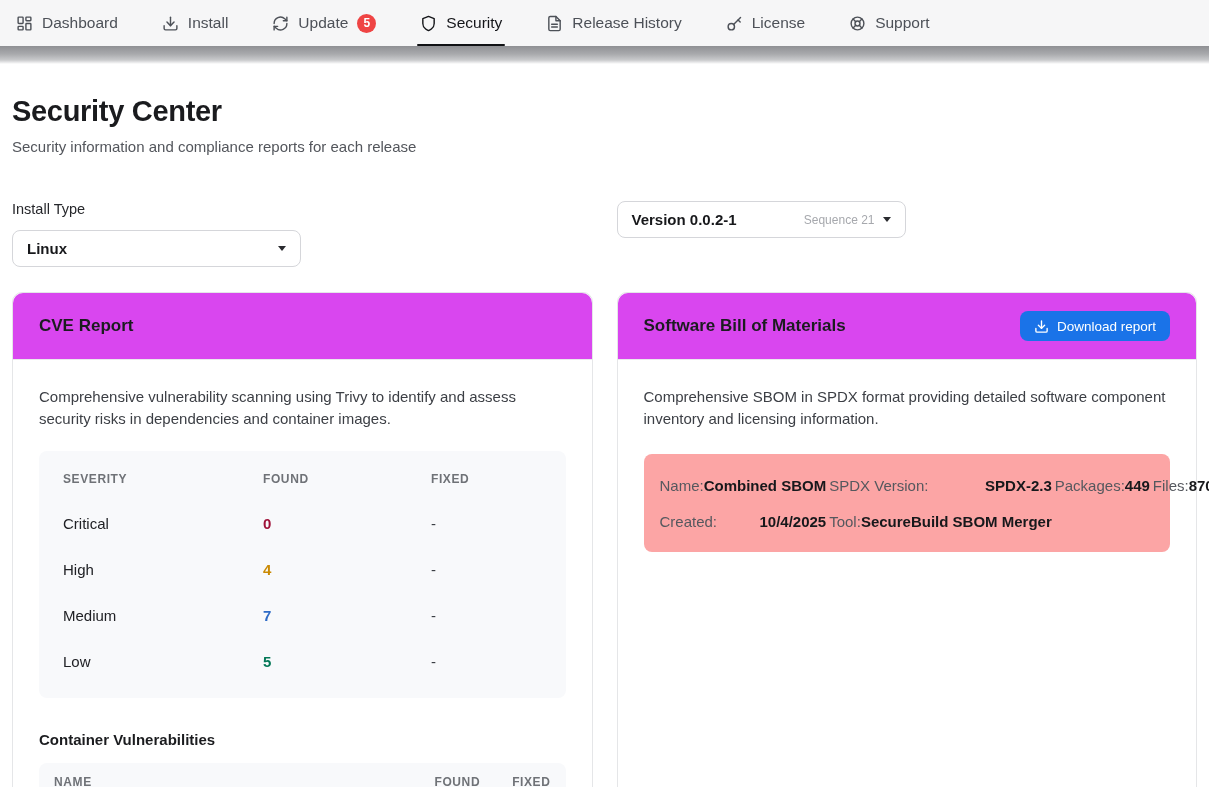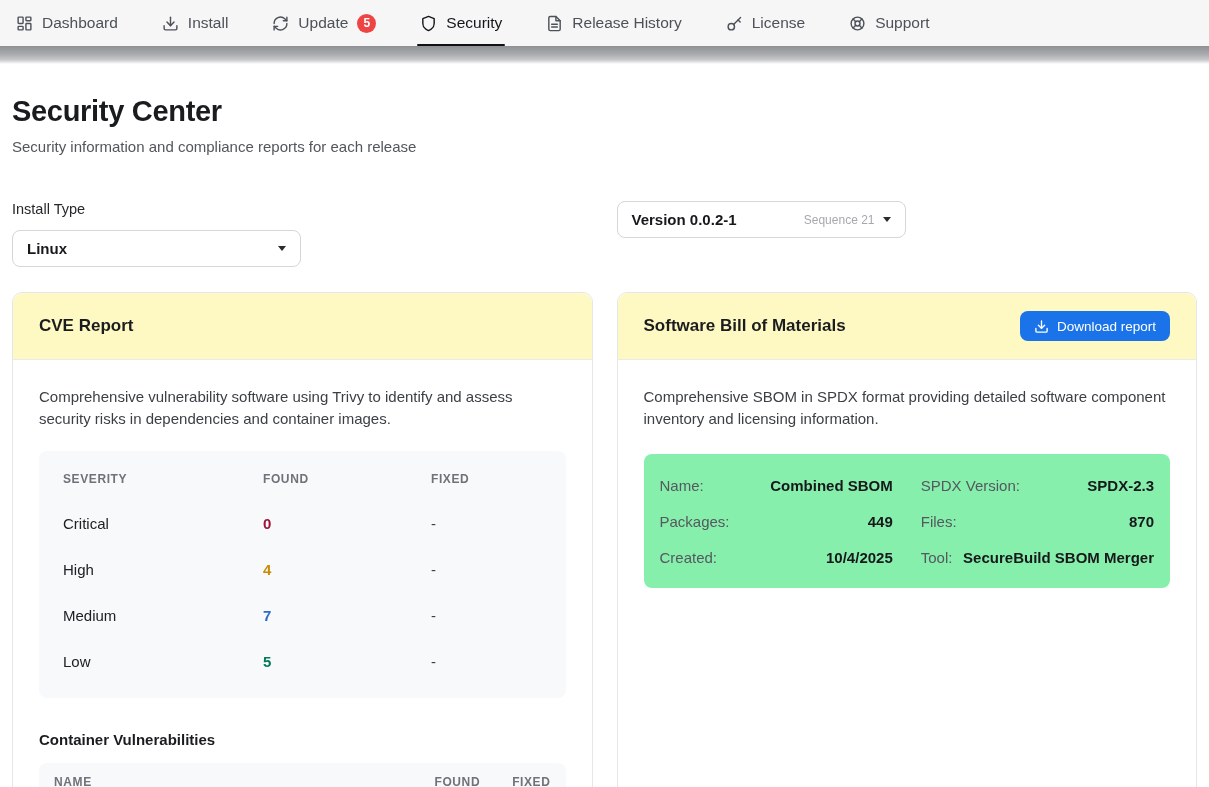--- a/index.html
+++ b/index.html
@@ -65,21 +65,21 @@
 
   
   .cards { display:flex; gap:24px; margin-top:25px; align-items:stretch; }
   .card {
     flex:1; min-width:0; border:1px solid #e5e6e8; border-radius:10px;
     background:#fff; display:flex; flex-direction:column;
   }
   .card-header {
     min-height:67px; display:flex; align-items:center;
     justify-content:space-between; padding:0 26px;
-    background:#fef9c3; border-bottom:1px solid #e9eaec;
+    background:#d946ef; border-bottom:1px solid #e9eaec;
     border-radius:10px 10px 0 0;
   }
   .card-title { font-size:17px; font-weight:600; color:#1b1c1f; }
   .card-body { padding:26px; flex:1; }
   .card-desc { font-size:15px; line-height:21.5px; color:#3c3f45; max-width:532px; }
 
   
   .sev-panel { margin-top:22px; background:#f8f9fb; border-radius:8px; padding:21px 24px 28px; }
   .sev-row { display:grid; grid-template-columns:200px 168px 1fr; align-items:center; }
   .sev-row.data { margin-top:29px; }
@@ -99,22 +99,22 @@
   .cv-found { margin-right:32px; }
 
   
   .download-btn {
     display:flex; align-items:center; gap:8px; border:none; cursor:pointer;
     color:#fff; font-size:13.5px; font-weight:500; font-family:inherit;
     height:30px; padding:0 14px; border-radius:8px; white-space:nowrap;
   }
   .download-btn svg { width:15px; height:15px; }
   .sbom-panel {
-    margin-top:25px; background:#86efac; border-radius:8px;
-    padding:13px 16px; display:grid; grid-template-columns:1fr 1fr; column-gap:28px;
+    margin-top:25px; background:#fca5a5; border-radius:8px;
+    padding:13px 16px; display:grid; grid-template-columns:1fr 1fr 1fr 1fr; column-gap:3px;
   }
   .kv { display:flex; justify-content:space-between; align-items:center; height:36px; font-size:15px; }
   .kv-label { color:#55585e; }
   .kv-value { font-weight:700; color:#17181b; white-space:nowrap; }
 </style>
 </head>
 <body>
 
 <nav class="topnav">
 
@@ -228,21 +228,21 @@
     </div>
   </div>
 
   <div class="cards">
 
     <section class="card">
       <div class="card-header">
         <span class="card-title">CVE Report</span>
       </div>
       <div class="card-body">
-        <p class="card-desc" style="margin:0">Comprehensive vulnerability software using Trivy to identify and assess security risks in dependencies and container images.</p>
+        <p class="card-desc" style="margin:0">Comprehensive vulnerability scanning using Trivy to identify and assess security risks in dependencies and container images.</p>
 
         <div class="sev-panel">
           <div class="sev-row">
             <span class="sev-head-cell">SEVERITY</span>
             <span class="sev-head-cell">FOUND</span>
             <span class="sev-head-cell">FIXED</span>
           </div>
 
           <div class="sev-row data">
             <span class="sev-name">Critical</span>

